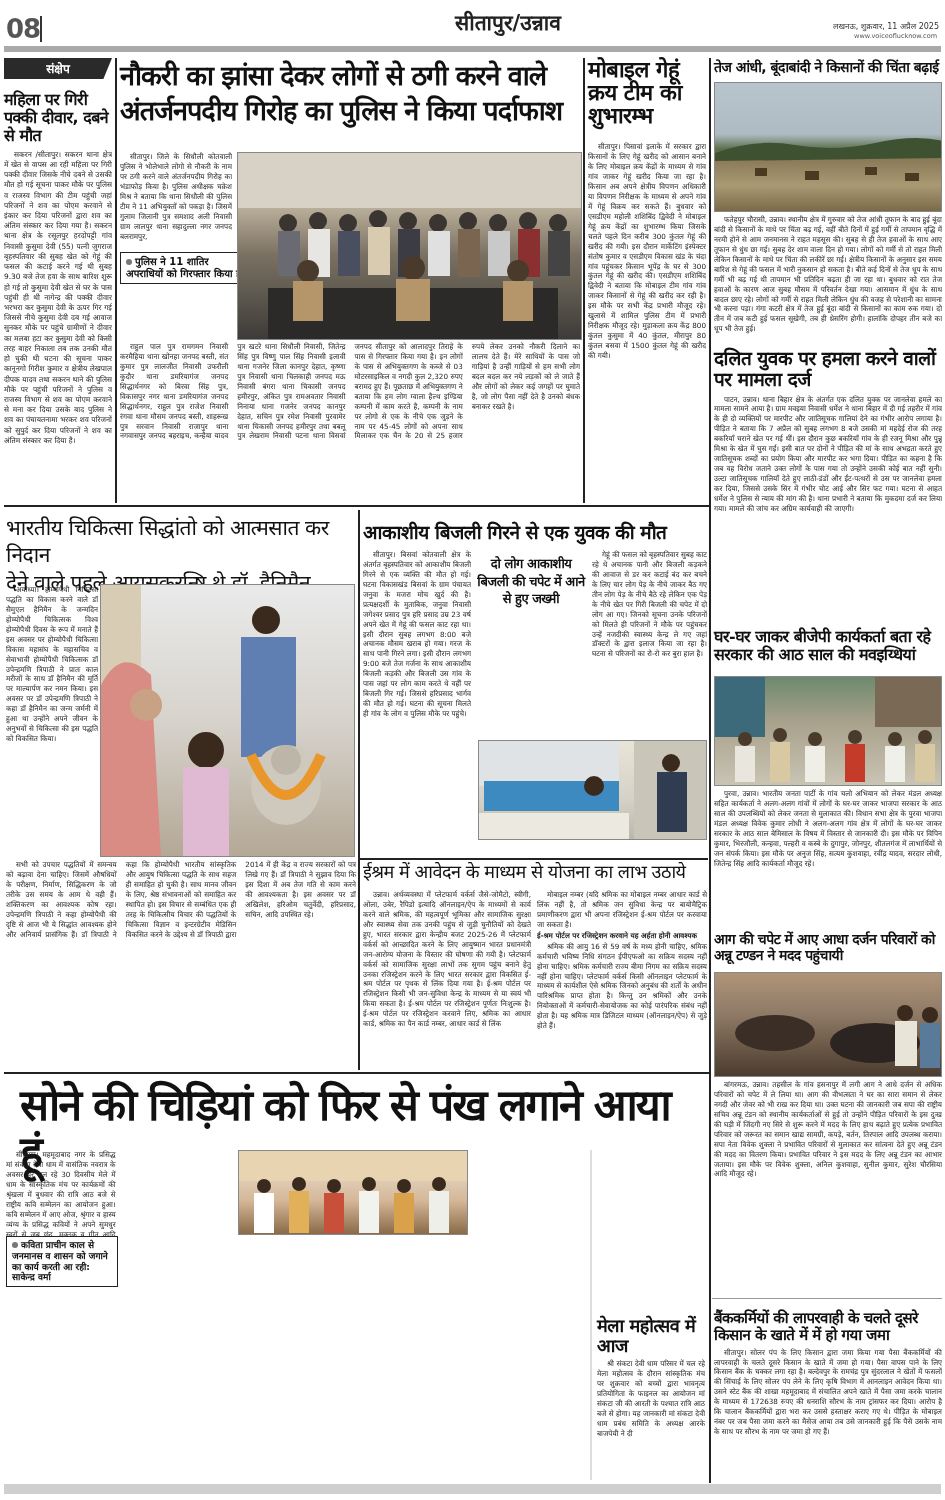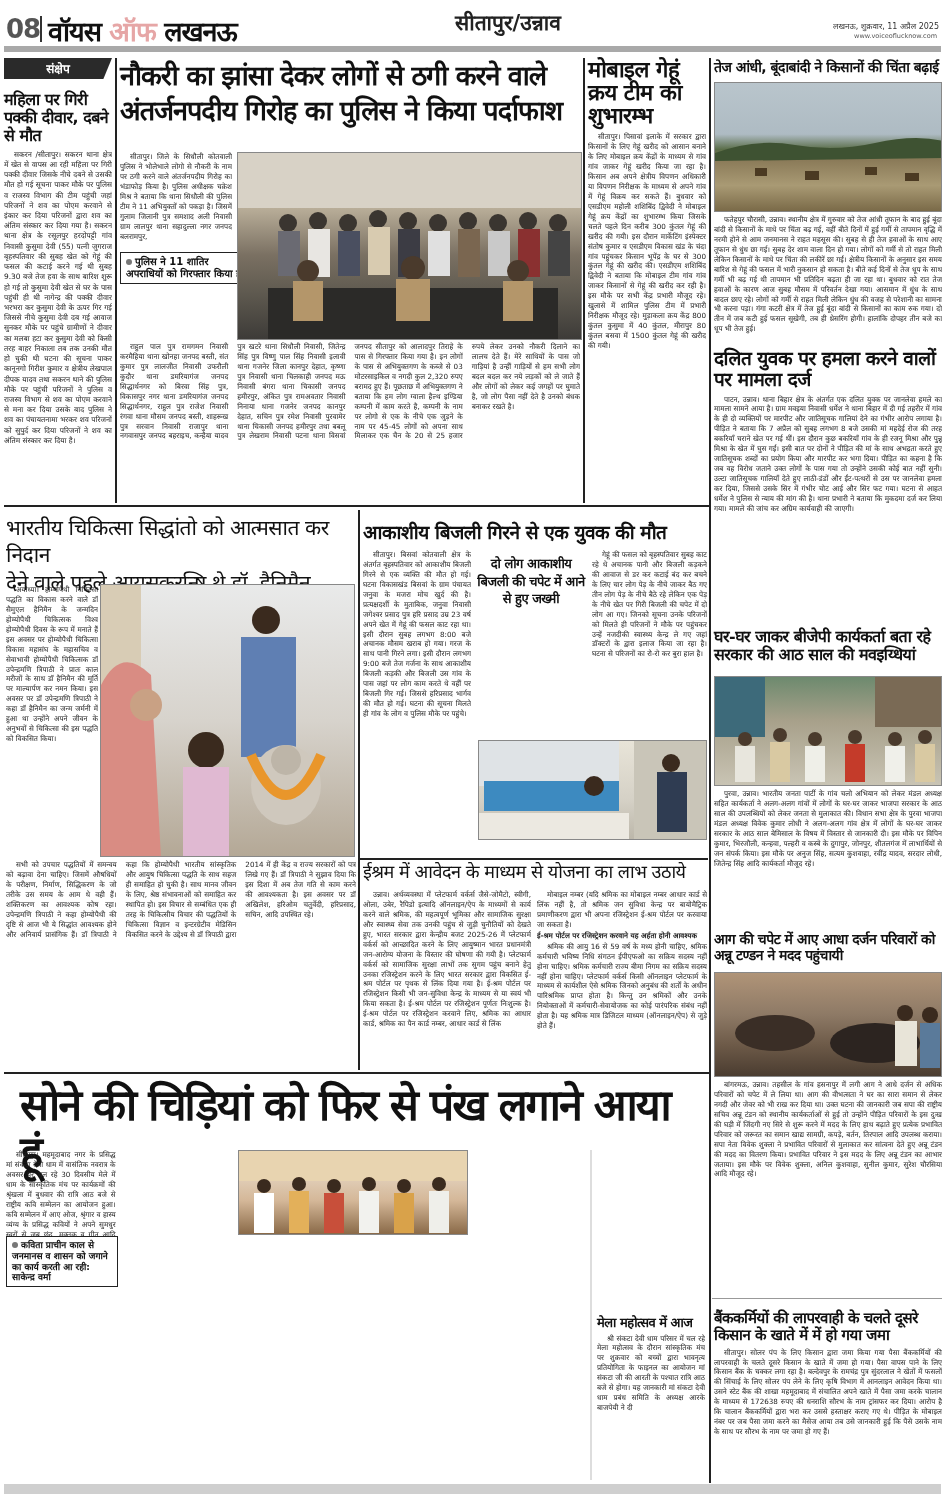--- a/index.html
+++ b/index.html
@@ -26,25 +26,20 @@
 .bullet{display:inline-block;width:6px;height:6px;border-radius:50%;background:#777;margin-right:3px}
 .cols3{column-count:3;column-gap:9px}
 .cols4{column-count:4;column-gap:9px}
 </style>
 </head>
 <body>
 
 <div class="abs masthead">
   <div class="abs pgno">08</div>
   <div class="abs pgsep"></div>
-  <div class="abs brand">
-    <span>वॉयस</span>
-    <span class="mid">ऑफ</span>
-    <span>लखनऊ</span>
-  </div>
   <div class="abs section">सीतापुर/उन्नाव</div>
   <div class="abs date">लखनऊ, शुक्रवार, 11 अप्रैल 2025</div>
   <div class="abs site">www.voiceoflucknow.com</div>
 </div>
 <div class="abs topbar"></div>
 
 <div class="abs" style="left:4px;top:58px;width:108px;height:445px">
   <div class="kicker">संक्षेप</div>
   <div class="hl" style="font-size:16px;margin-top:12px">महिला पर गिरी पक्की दीवार, दबने से मौत</div>
   <div class="body" style="height:375px;margin-top:5px;font-size:7.4px">
@@ -101,21 +96,21 @@
 </div>
 <div class="abs body" style="left:120px;top:342px;width:460px;height:160px">
     <div class="cols4">
       <p>राहुल पाल पुत्र रामगमन निवासी करमैहिया थाना खोनहा जनपद बस्ती, संत कुमार पुत्र लालजीत निवासी उफरौली कुदौर थाना डमरियागंज जनपद सिद्धार्थनगर को बिरवा सिंह पुत्र, विकासपुर नगर थाना डमरियागंज जनपद सिद्धार्थनगर, राहुल पुत्र राजेश निवासी रंगवा थाना मौसम जनपद बस्ती, शाहरूख पुत्र सरवान निवासी राजापुर थाना नगवासपुर जनपद बहराइच, कन्हैया यादव पुत्र खटरे थाना सिधौली निवासी, जितेन्द्र सिंह पुत्र विष्णु पाल सिंह निवासी इलावी थाना गजनेर जिला कानपुर देहात, कृष्णा पुत्र निवासी थाना चिलकाही जनपद मऊ निवासी बंगरा थाना चिकासी जनपद हमीरपुर, अंकित पुत्र रामअवतार निवासी निनाया थाना गजनेर जनपद कानपुर देहात, सचिन पुत्र रमेश निवासी पुरवामेर थाना चिकासी जनपद हमीरपुर तथा बबलू पुत्र लेखराम निवासी पटना थाना विसवां जनपद सीतापुर को आलादपुर तिराहे के पास से गिरफ्तार किया गया है। इन लोगों के पास से अभियुक्तगण के कब्जे से 03 मोटरसाइकिल व नगदी कुल 2,320 रुपए बरामद हुए हैं। पूछताछ में अभियुक्तगण ने बताया कि हम लोग ग्वाला हैल्थ इण्डिया कम्पनी में काम करते है, कम्पनी के नाम पर लोगो से एक के नीचे एक जुड़ने के नाम पर 45-45 लोगों को अपना साथ मिलाकर एक चैन के 20 से 25 हजार रुपये लेकर उनको नौकरी दिलाने का लालच देते हैं। मेरे साथियों के पास जो गाड़ियां है उन्हीं गाड़ियों से हम सभी लोग बदल बदल कर नये लड़कों को ले जाते हैं और लोगों को लेकर कई जगहों पर घुमाते है, जो लोग पैसा नहीं देते है उनको बंधक बनाकर रखते है।</p>
     </div>
   </div>
 <div class="abs vrule" style="left:583px;top:58px;height:445px"></div>
 
 <div class="abs" style="left:588px;top:58px;width:118px;height:445px">
   <div class="hl" style="font-size:22px;line-height:1.05">मोबाइल गेहूं क्रय टीम का शुभारम्भ</div>
-  <div class="body" style="height:368px;margin-top:5px">
+  <div class="body" style="height:368px;margin-top:15px">
       <p>सीतापुर। पिसावां इलाके में सरकार द्वारा किसानों के लिए गेहूं खरीद को आसान बनाने के लिए मोबाइल क्रय केंद्रों के माध्यम से गांव गांव जाकर गेहूं खरीद किया जा रहा है। किसान अब अपने क्षेत्रीय विपणन अधिकारी या विपणन निरीक्षक के माध्यम से अपने गांव में गेहूं विक्रय कर सकते हैं। बुधवार को एसडीएम महोली शशिबिंद द्विवेदी ने मोबाइल गेहूं क्रय केंद्रों का शुभारम्भ किया जिसके चलते पहले दिन करीब 300 कुंतल गेहूं की खरीद की गयी। इस दौरान मार्केटिंग इंस्पेक्टर संतोष कुमार व एसडीएम विकास खंड के चंदा गांव पहुंचकर किसान भूपेंद्र के घर से 300 कुंतल गेहूं की खरीद की। एसडीएम शशिबिंद द्विवेदी ने बताया कि मोबाइल टीम गांव गांव जाकर किसानों से गेहूं की खरीद कर रही है। इस मौके पर सभी केंद्र प्रभारी मौजूद रहे। खुलासे में शामिल पुलिस टीम में प्रभारी निरीक्षक मौजूद रहे। मुड़ाकला क्रय केंद्र 800 कुंतल कुसुमा में 40 कुंतल, मीरापुर 80 कुंतल बसवा में 1500 कुंतल गेहूं की खरीद की गयी।</p>
     </div>
 </div>
 <div class="abs vrule" style="left:709px;top:58px;height:1425px"></div>
 
 <div class="abs" style="left:714px;top:60px;width:228px">
   <div class="hl" style="font-size:14px">तेज आंधी, बूंदाबांदी ने किसानों की चिंता बढ़ाई</div>
 </div>
 <div class="abs photo" style="left:714px;top:82px;width:228px;height:130px;background:linear-gradient(180deg,#b9c5cc 0%,#aebbc3 40%,#5a6d48 52%,#8a7a58 60%,#a99a74 80%,#7a6a48 100%)">
   <svg width="228" height="130">
@@ -275,21 +270,21 @@
     <circle cx="165" cy="35" r="7" fill="#3a2a1e"></circle>
         <rect x="155" y="42" width="20" height="40" fill="#d9a24a"></rect>
     <circle cx="200" cy="33" r="7" fill="#3a2a1e"></circle>
         <rect x="190" y="40" width="20" height="42" fill="#efefea"></rect>
       </g>
   </svg>
 </div>
 <div class="abs vrule" style="left:590px;top:1150px;height:330px;background:#ddd"></div>
 
 <div class="abs" style="left:597px;top:1316px;width:108px">
-  <div class="hl" style="font-size:13px">मेला महोत्सव में आज</div>
+  <div class="hl" style="font-size:18px">मेला महोत्सव में आज</div>
   <div class="body" style="height:118px;margin-top:3px">
       <p>श्री संकटा देवी धाम परिसर में चल रहे मेला महोत्सव के दौरान सांस्कृतिक मंच पर शुक्रवार को बच्चों द्वारा भावनृत्य प्रतियोगिता के फाइनल का आयोजन मां संकटा जी की आरती के पश्चात रात्रि आठ बजे से होगा। यह जानकारी मां संकटा देवी धाम प्रबंध समिति के अध्यक्ष आरके बाजपेयी ने दी</p>
     </div>
 </div>
 
 <div class="abs hrule" style="left:712px;top:1298px;width:230px;height:1px;background:#999"></div>
 <div class="abs" style="left:714px;top:1310px;width:228px">
   <div class="hl" style="font-size:15px">बैंककर्मियों की लापरवाही के चलते दूसरे किसान के खाते में में हो गया जमा</div>
   <div class="body" style="height:125px;margin-top:4px">
       <p>सीतापुर। सोलर पंप के लिए किसान द्वारा जमा किया गया पैसा बैंककर्मियों की लापरवाही के चलते दूसरे किसान के खाते में जमा हो गया। पैसा वापस पाने के लिए किसान बैंक के चक्कर लगा रहा है। बल्देवपुर के रामचंद्र पुत्र सुंदरलाल ने खेतों में फसलों की सिंचाई के लिए सोलर पंप लेने के लिए कृषि विभाग में आनलाइन आवेदन किया था। उसने स्टेट बैंक की शाखा महमूदाबाद में संचालित अपने खाते में पैसा जमा करके चालान के माध्यम से 172638 रुपए की धनराशि सौरभ के नाम ट्रांसफर कर दिया। आरोप है कि चालान बैंककर्मियों द्वारा भरा कर उससे हस्ताक्षर कराए गए थे। पीड़ित के मोबाइल नंबर पर जब पैसा जमा करने का मैसेज आया तब उसे जानकारी हुई कि पैसे उसके नाम के साथ पर सौरभ के नाम पर जमा हो गए हैं।</p>

